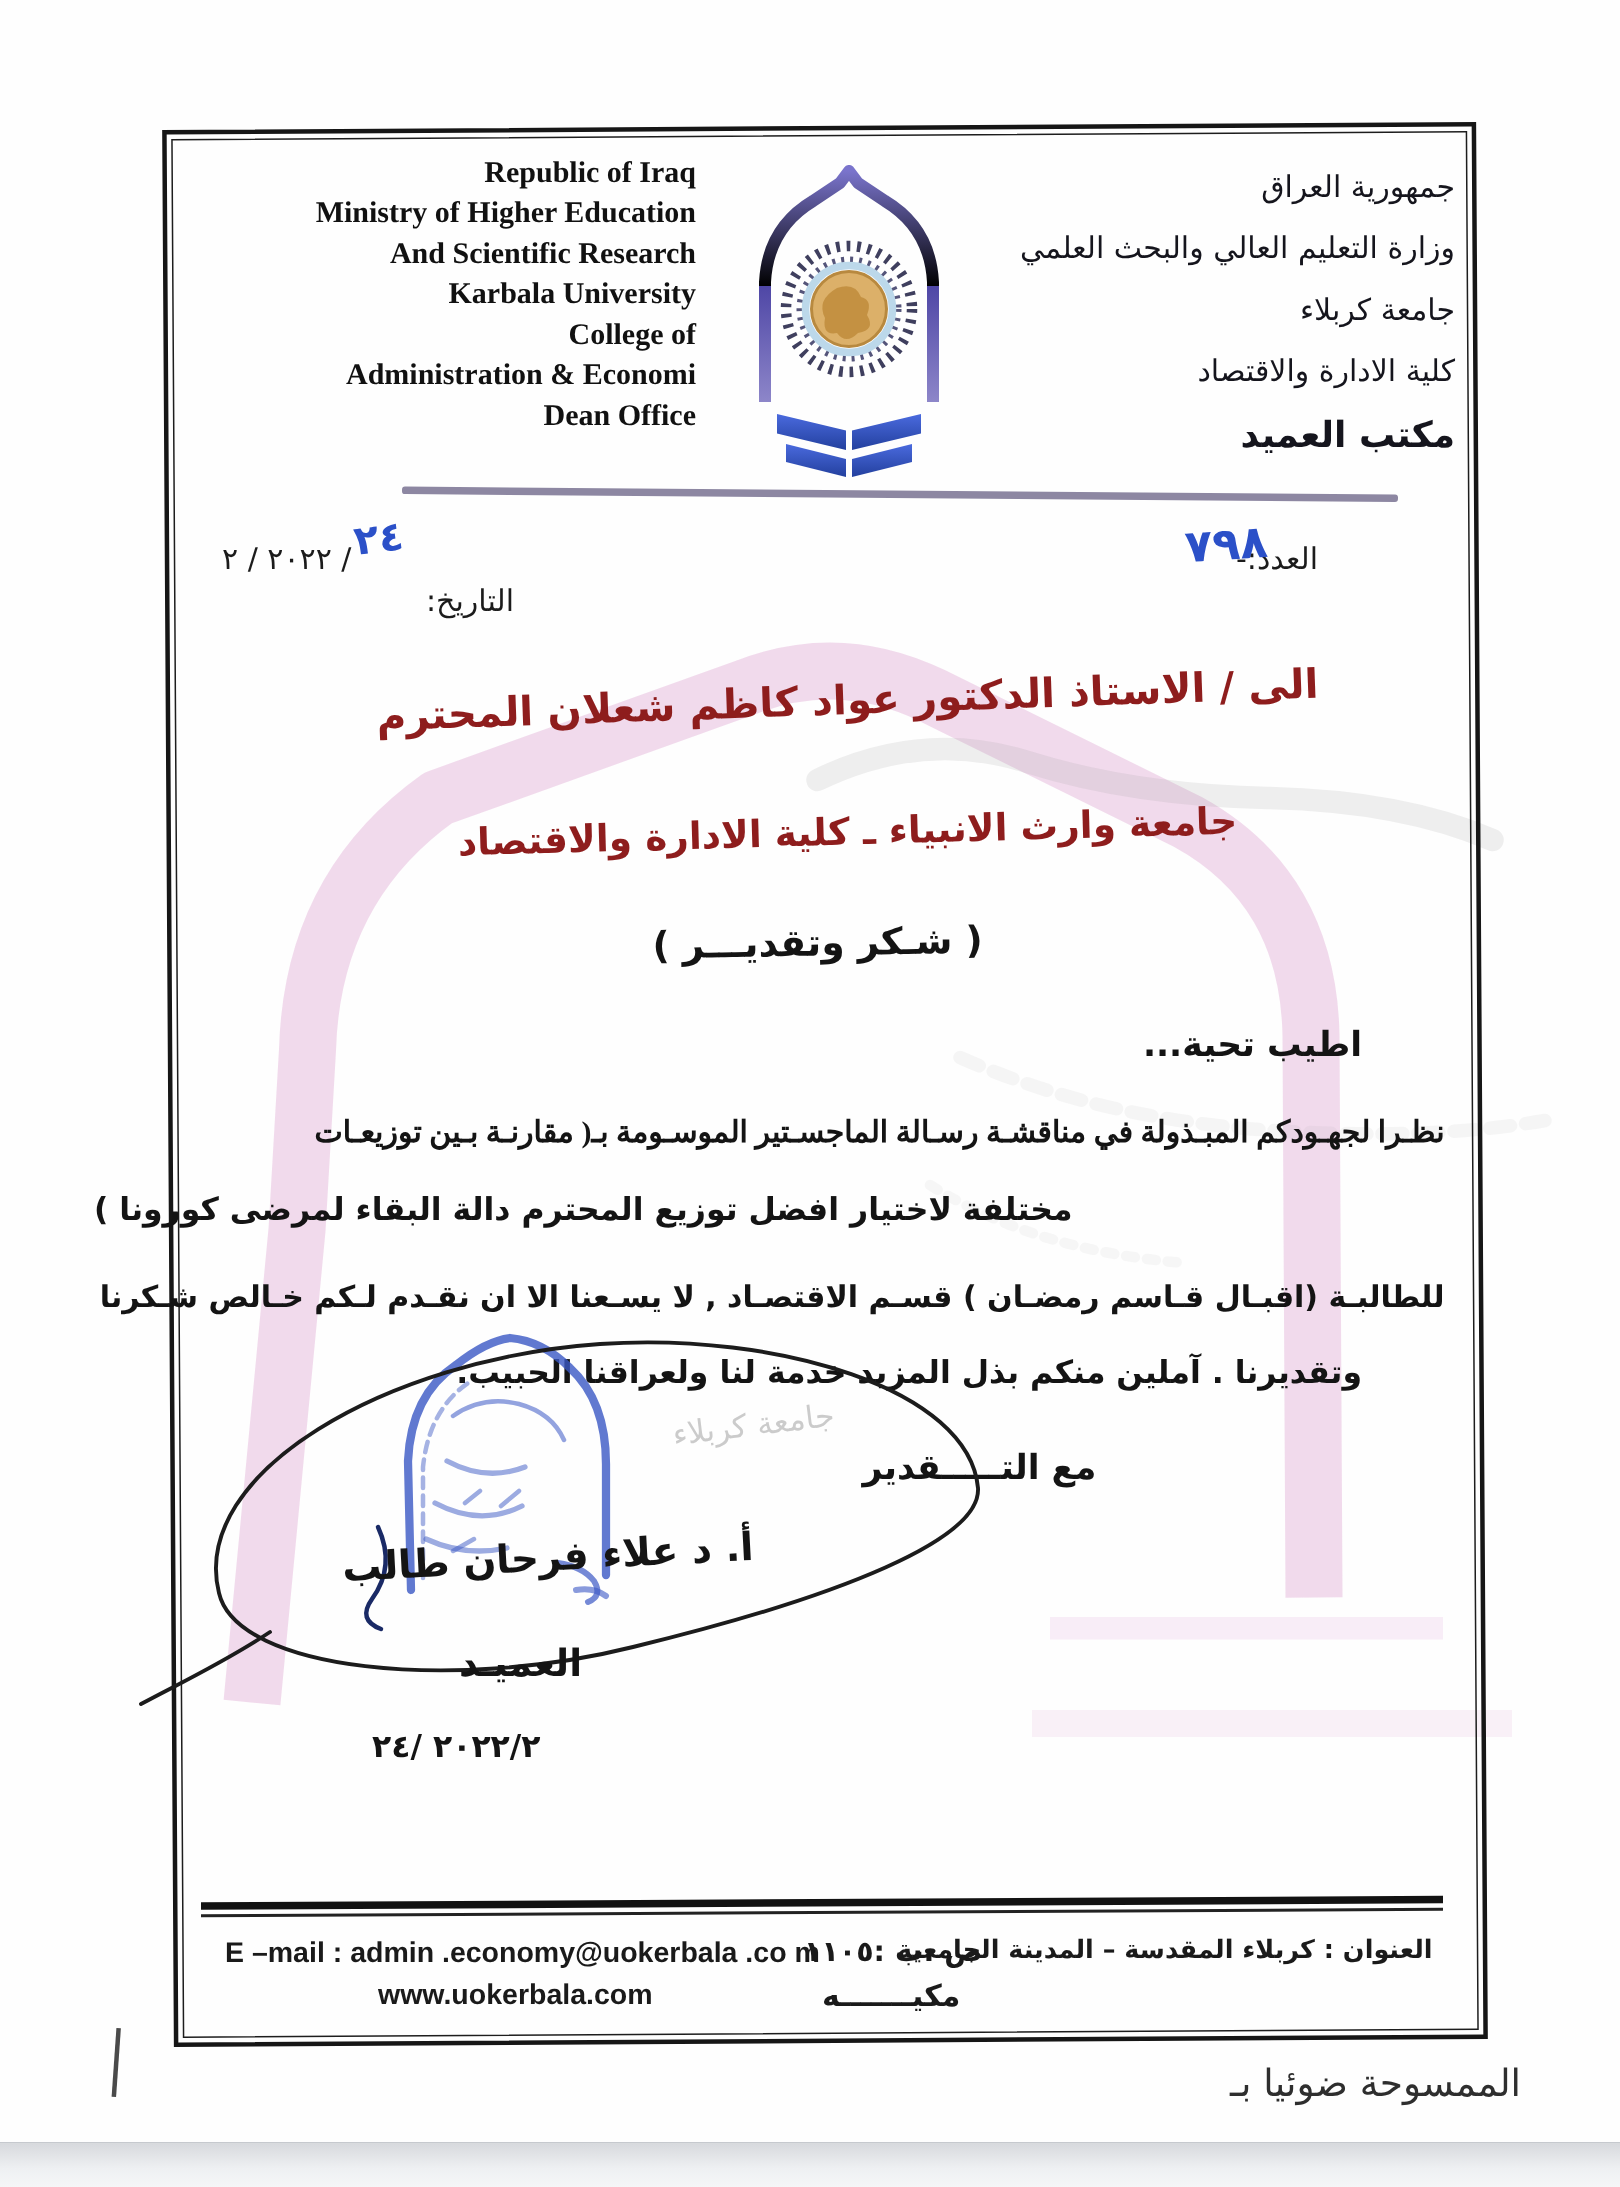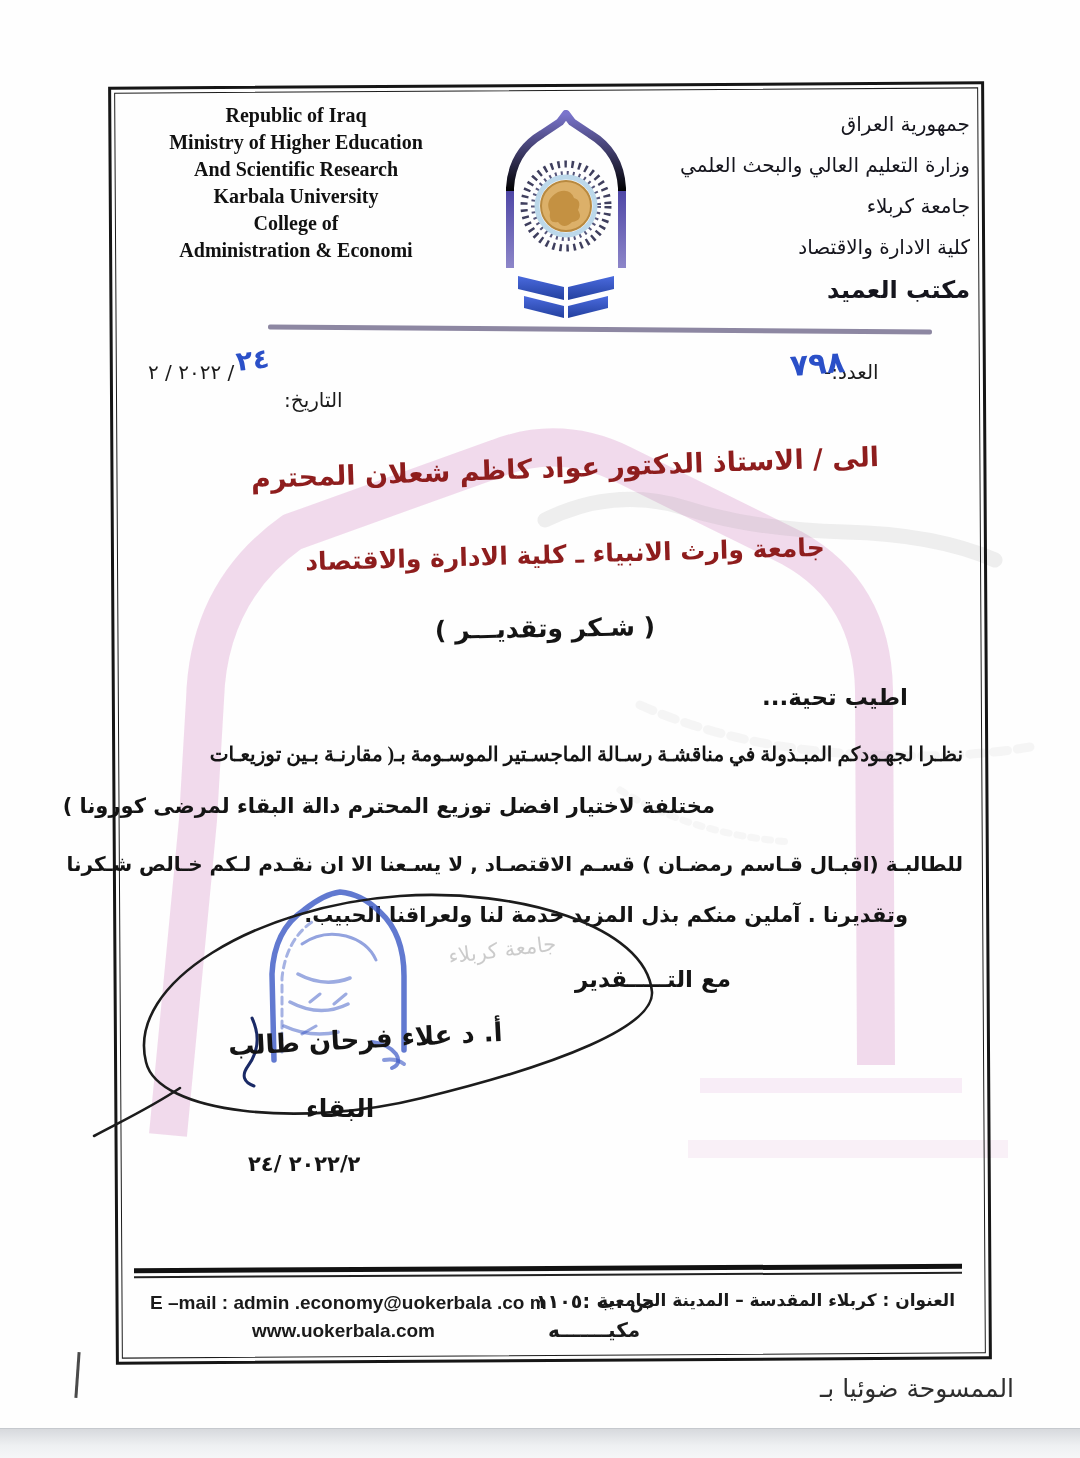--- a/index.html
+++ b/index.html
@@ -6,21 +6,21 @@
   .page{position:relative;width:1080px;height:1458px;background:#fefefe;overflow:hidden;
         font-family:"DejaVu Sans",sans-serif;color:#151515;}
   .abs{position:absolute;}
 
   
   .frame{left:112px;top:84px;width:870px;height:1272px;border:3px solid #161616;
          transform:rotate(-0.35deg);}
   .frame-inner{position:absolute;inset:3px;border:1.5px solid #1d1d1d;}
 
   
-  .en-header{left:128px;top:102px;width:336px;text-align:center;
+  .en-header{left:128px;top:102px;width:336px;text-align:right;
              font-family:"Liberation Serif",serif;font-weight:bold;font-size:20px;
              line-height:27px;color:#111;}
   .ar-header{left:660px;top:112px;width:310px;text-align:right;font-size:20px;
              color:#15151d;font-weight:500;}
   .ar-header div{margin-bottom:17px;}
   .ar-header .big{font-size:24px;font-weight:bold;margin-top:6px;}
   .header-rule{left:268px;top:327px;width:664px;height:5px;background:#8d87a2;
                transform:rotate(0.45deg);border-radius:2px;}
 
   
@@ -67,20 +67,21 @@
     <div class="frame-inner"></div>
   </div>
 
   <div class="abs en-header">
     <div>Republic of Iraq</div>
     <div>Ministry of Higher Education</div>
     <div>And Scientific Research</div>
     <div>Karbala University</div>
     <div>College of</div>
     <div>Administration &amp; Economi</div>
+    <div>Dean Office</div>
   </div>
 
   <svg class="abs" style="left:482px;top:110px;" width="168" height="218" viewBox="0 0 168 218">
     <defs>
       <linearGradient id="gpurple" x1="0" y1="0" x2="0" y2="1">
         <stop offset="0" stop-color="#7a74cc"></stop>
           <stop offset="0.5" stop-color="#4a4oa0"></stop>
         <stop offset="0.5" stop-color="#4f47a6"></stop>
           <stop offset="1" stop-color="#8d86c9"></stop>
       </linearGradient>
@@ -152,21 +153,21 @@
 
   <svg class="abs" style="left:40px;top:860px;" width="660" height="300" viewBox="0 0 660 300">
     <g fill="none" stroke="#1c1c1c" stroke-width="2.6" stroke-linecap="round">
       <path d="M 612 132 C 606 66 478 28 360 36 C 218 46 86 122 106 202 C 118 254 262 268 382 238 C 522 204 614 166 612 132"></path>
       <path d="M 140 228 C 110 248 80 262 54 276"></path>
       <path d="M 212 158 q 12 26 -4 48 q -10 14 6 20" stroke="#1a2a66" stroke-width="3"></path>
     </g>
   </svg>
 
   <div class="abs black-bold rtl nowrap" style="left:228px;top:1024px;font-size:26px;transform:rotate(-3deg);">أ. د علاء فرحان طالب</div>
-  <div class="abs black-bold rtl nowrap" style="left:306px;top:1094px;font-size:25px;">البقاء</div>
+  <div class="abs black-bold rtl nowrap" style="left:306px;top:1094px;font-size:25px;">العميـد</div>
   <div class="abs black-bold nowrap" style="left:248px;top:1152px;font-size:21px;direction:ltr;">٢٠٢٢/٢ /٢٤</div>
 
   <div class="abs foot-rule1"></div>
   <div class="abs foot-rule2"></div>
 
   <div class="abs foot-text rtl nowrap" style="right:125px;top:1290px;font-size:17px;">العنوان : كربلاء المقدسة – المدينة الجامعية</div>
   <div class="abs foot-text rtl nowrap" style="left:536px;top:1290px;font-size:19px;">ص .ب :١١٠٥</div>
   <div class="abs foot-text rtl nowrap" style="left:548px;top:1318px;font-size:20px;">مكيـــــــه</div>
   <div class="abs foot-text foot-email nowrap" style="left:150px;top:1292px;font-size:19px;">E –mail : admin .economy@uokerbala .co m</div>
   <div class="abs foot-text foot-email nowrap" style="left:252px;top:1320px;font-size:19px;">www.uokerbala.com</div>

